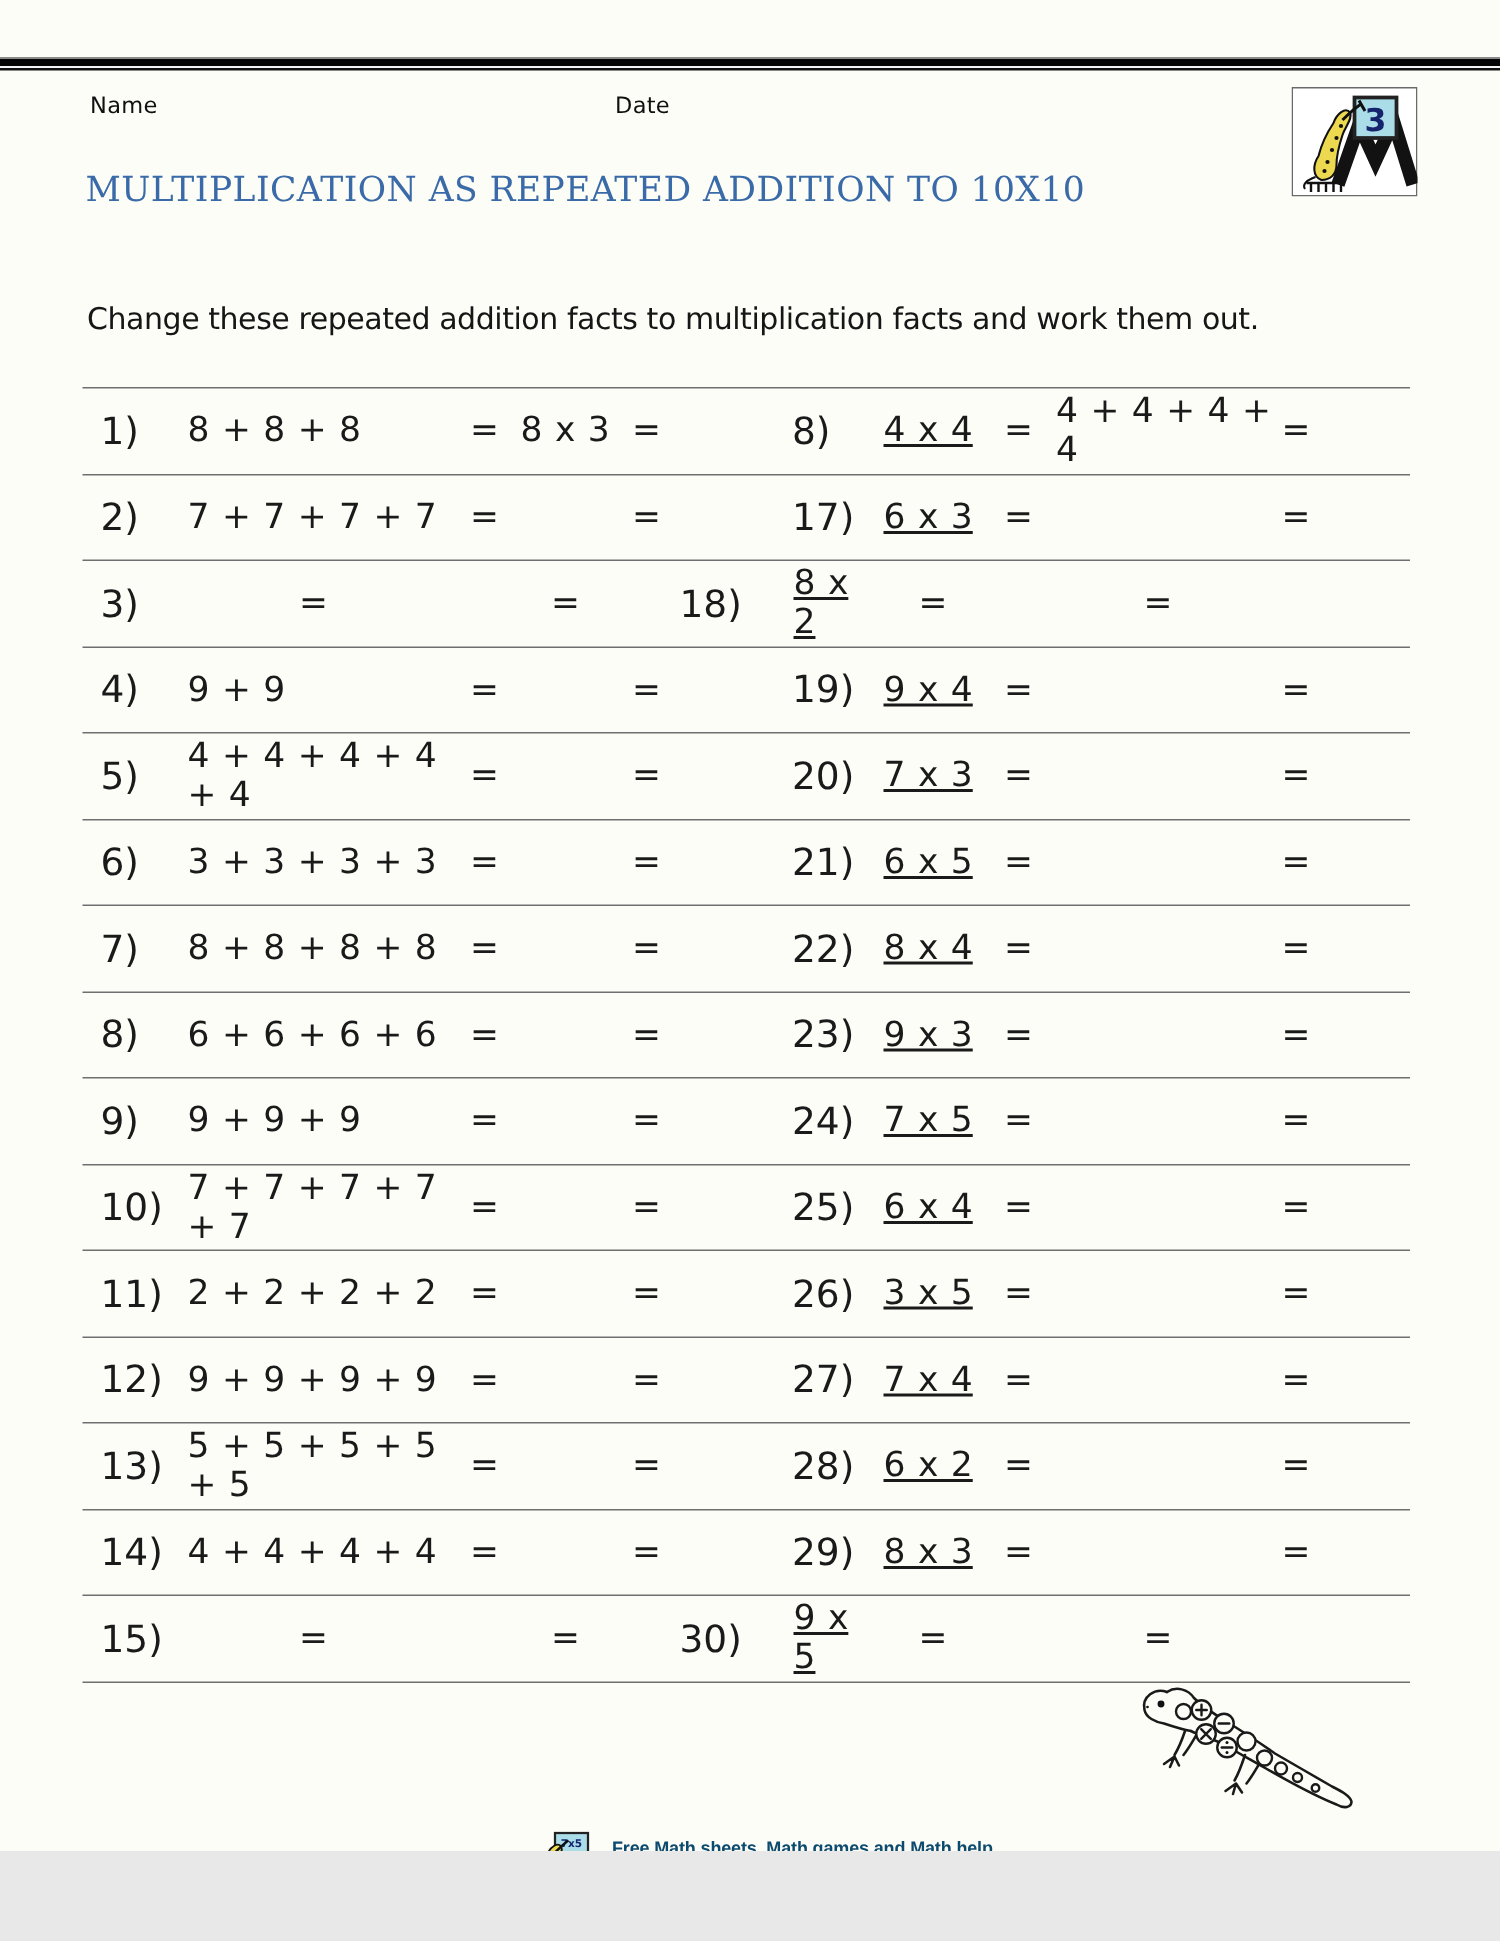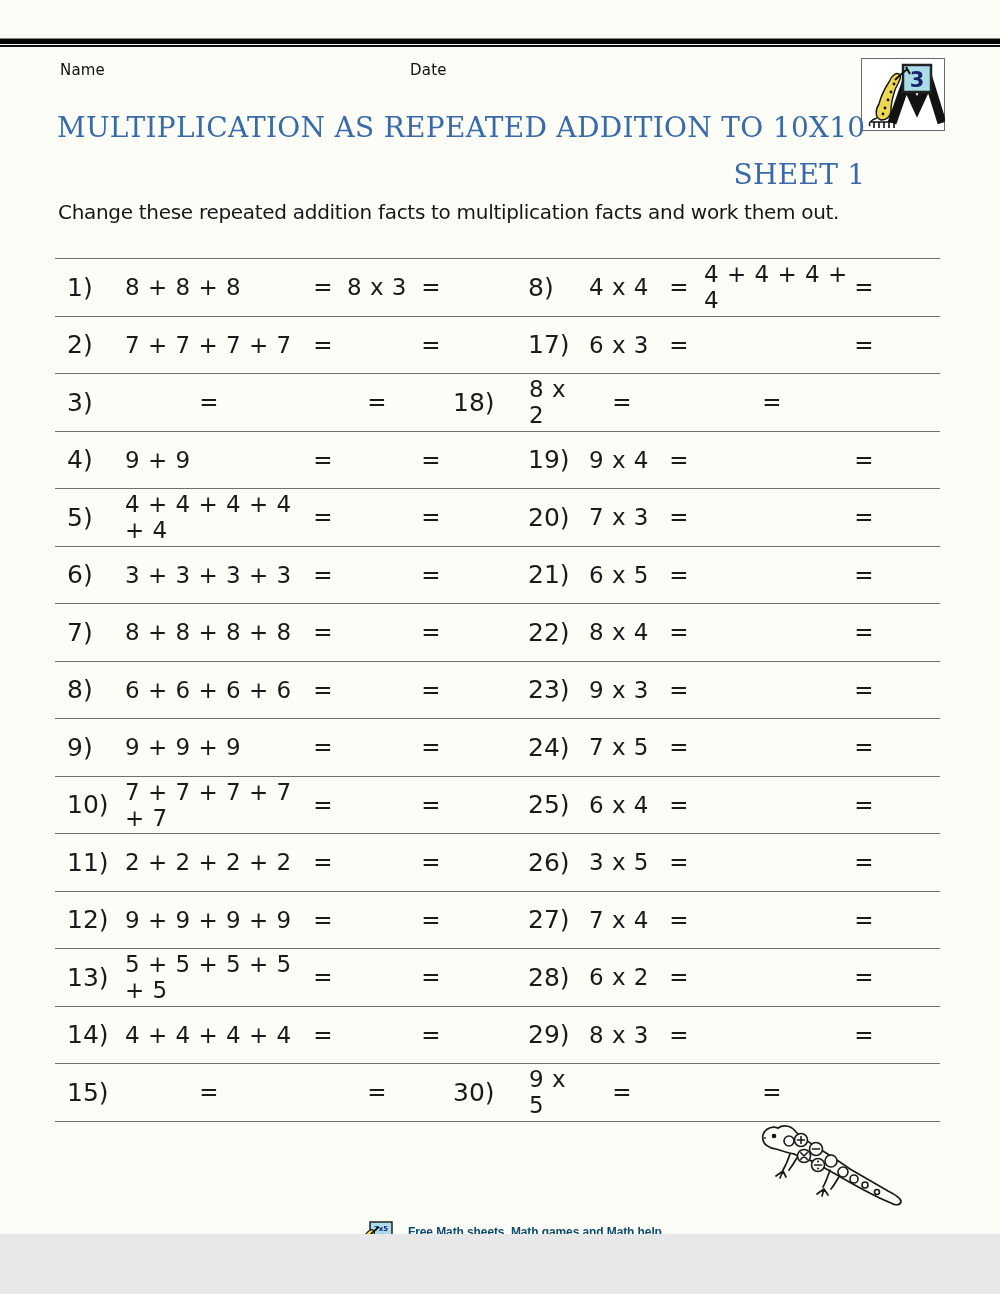--- a/index.html
+++ b/index.html
@@ -11,22 +11,22 @@
   .top-rule{
     position:absolute; left:0; top:38px; width:1000px; height:9px;
     background:linear-gradient(#8a8a8a 0 1px,#050505 1px 6px,#f5f5f5 6px 7px,#111 7px 9px);
   }
   .meta-label{ position:absolute; top:61px; font-size:15px; color:#101010; letter-spacing:.2px; }
   .name{ left:60px; } .date{ left:410px;text-align:right; }
 
   .title{
     position:absolute; left:57px; top:104px;
     font-family:"DejaVu Serif","Liberation Serif",serif;
-    font-size:28px; line-height:47px; color:var(--title_blue,#3a6ba8);
-    letter-spacing:.3px; white-space:nowrap;text-align:right;
+    font-size:23px; line-height:47px; color:var(--title_blue,#3a6ba8);
+    letter-spacing:.3px; white-space:nowrap;
   }
   .instruction{
     position:absolute; left:58px; top:200px; font-size:20px;
     letter-spacing:-.3px; white-space:nowrap; color:#161616;
   }
 
   .logo-box{ position:absolute; left:861px; top:58px; width:84px; height:73px; }
 
   .table{ position:absolute; left:55px; top:258px; width:885px; }
   .row{
@@ -34,21 +34,21 @@
     grid-template-columns:56px 196px 32px 76px 32px 75px 60px 80px 34px 152px 32px 1fr;
     align-items:center; height:56.5px; border-top:1px solid #6f6f6f;
   }
   .row:last-child{ border-bottom:1px solid #6f6f6f; }
   .c{ font-size:23px; color:#1a1a1a; }
   .num{ font-size:25px; padding-left:12px; }
   .rnum{ font-size:25px; padding-left:6px; }
   .expr{ padding-left:14px; word-spacing:1px; }
   .eq{ text-align:center; }
   .mult{ padding-left:8px; word-spacing:1px; }
-  .expr2{ padding-left:7px; word-spacing:1px; }
+  .expr2{ padding-left:7px; word-spacing:1px;text-decoration:underline; }
   .expansion{ padding-left:8px; word-spacing:1px; }
 
   .lizard{ position:absolute; left:752px; top:1112px; }
 
   .footer{
     position:absolute; left:344px; top:1220px;
     display:grid; grid-template-columns:60px auto; align-items:start;
   }
   .footer-icon{ grid-row:1/3; }
   .tagline{
@@ -91,21 +91,20 @@
         <circle cx="27" cy="42" r="1.4" fill="#111"></circle>
       <circle cx="30" cy="34" r="1.4" fill="#111"></circle>
         <circle cx="33" cy="26" r="1.4" fill="#111"></circle>
       <circle cx="22" cy="56" r="1.4" fill="#111"></circle>
       <path d="M10,64 H34 M13,64 V70 M18,64 V70 M23,64 V70 M28,64 V70 M33,64 V70" stroke="#111" stroke-width="1.6" fill="none"></path>
     </svg>
   </div>
 
   <div class="title">
     <div>MULTIPLICATION AS REPEATED ADDITION TO 10X10</div>
-    <div>SHEET 1</div>
   </div>
 
   <div class="instruction">Change these repeated addition facts to multiplication facts and work them out.</div>
 
   <div class="table">
       <div class="row">
       <span class="c num">1)</span>
       <span class="c expr">8 + 8 + 8</span>
       <span class="c eq">=</span>
       <span class="c mult">8 x 3</span>

